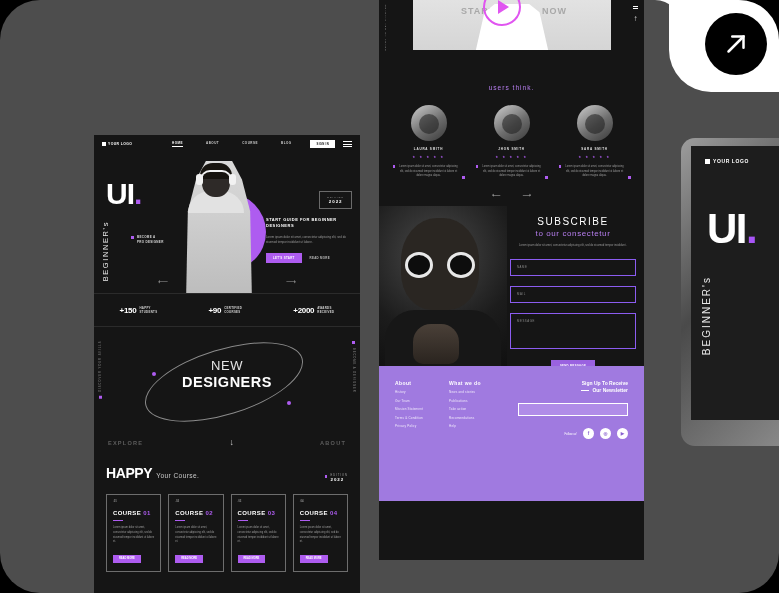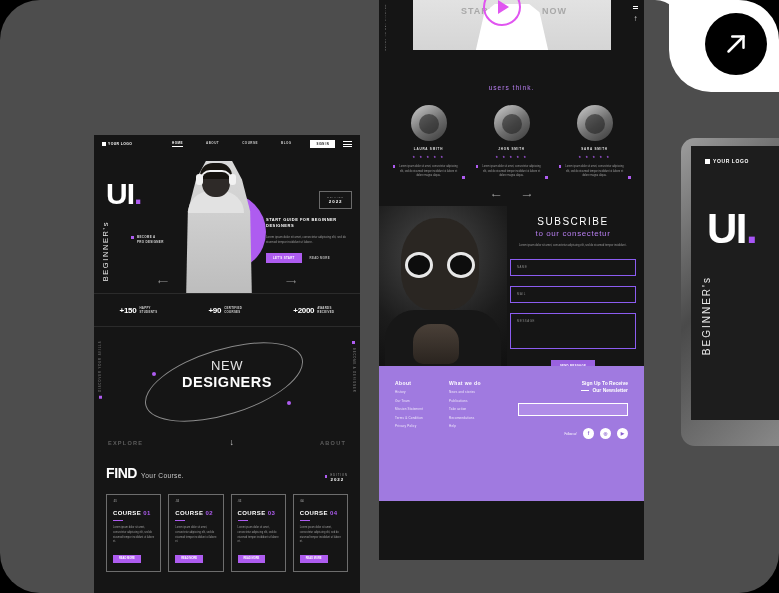--- a/index.html
+++ b/index.html
@@ -346,21 +346,21 @@
       <div class="chal-bot">
         <span class="cb-tx">EXPLORE</span>
         <span class="down-arrow">↓</span>
         <span class="cb-tx">ABOUT</span>
       </div>
     </div>
 
     <div class="find">
       <div class="find-h">
         <div class="find-t">
-          <span class="f1">FIND</span>
+          <span class="f1">HAPPY</span>
           <span class="f2">Your Course.</span>
         </div>
         <div class="find-ed">
           <i></i>
           <div>
             <div class="fe-l">EDITION</div>
             <div class="fe-y">2022</div>
           </div>
         </div>
       </div>

